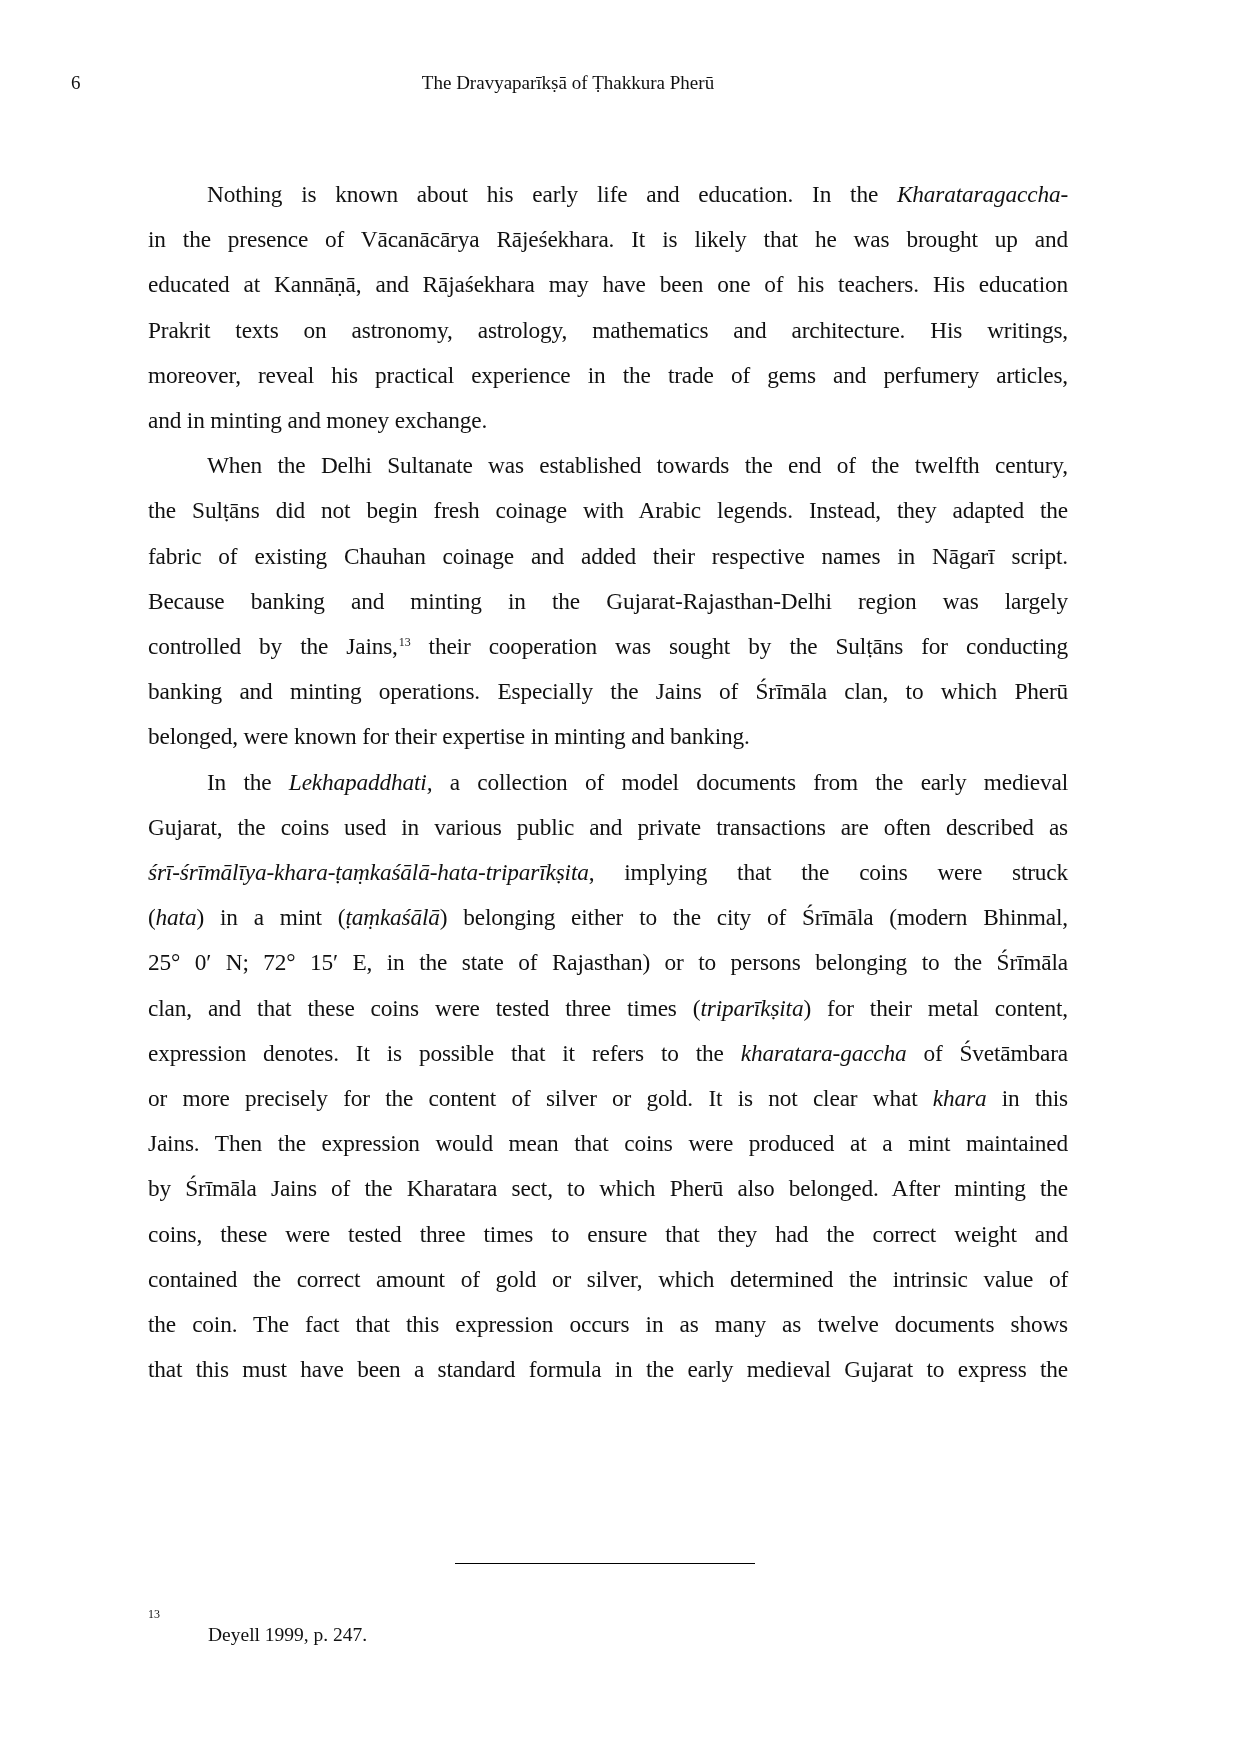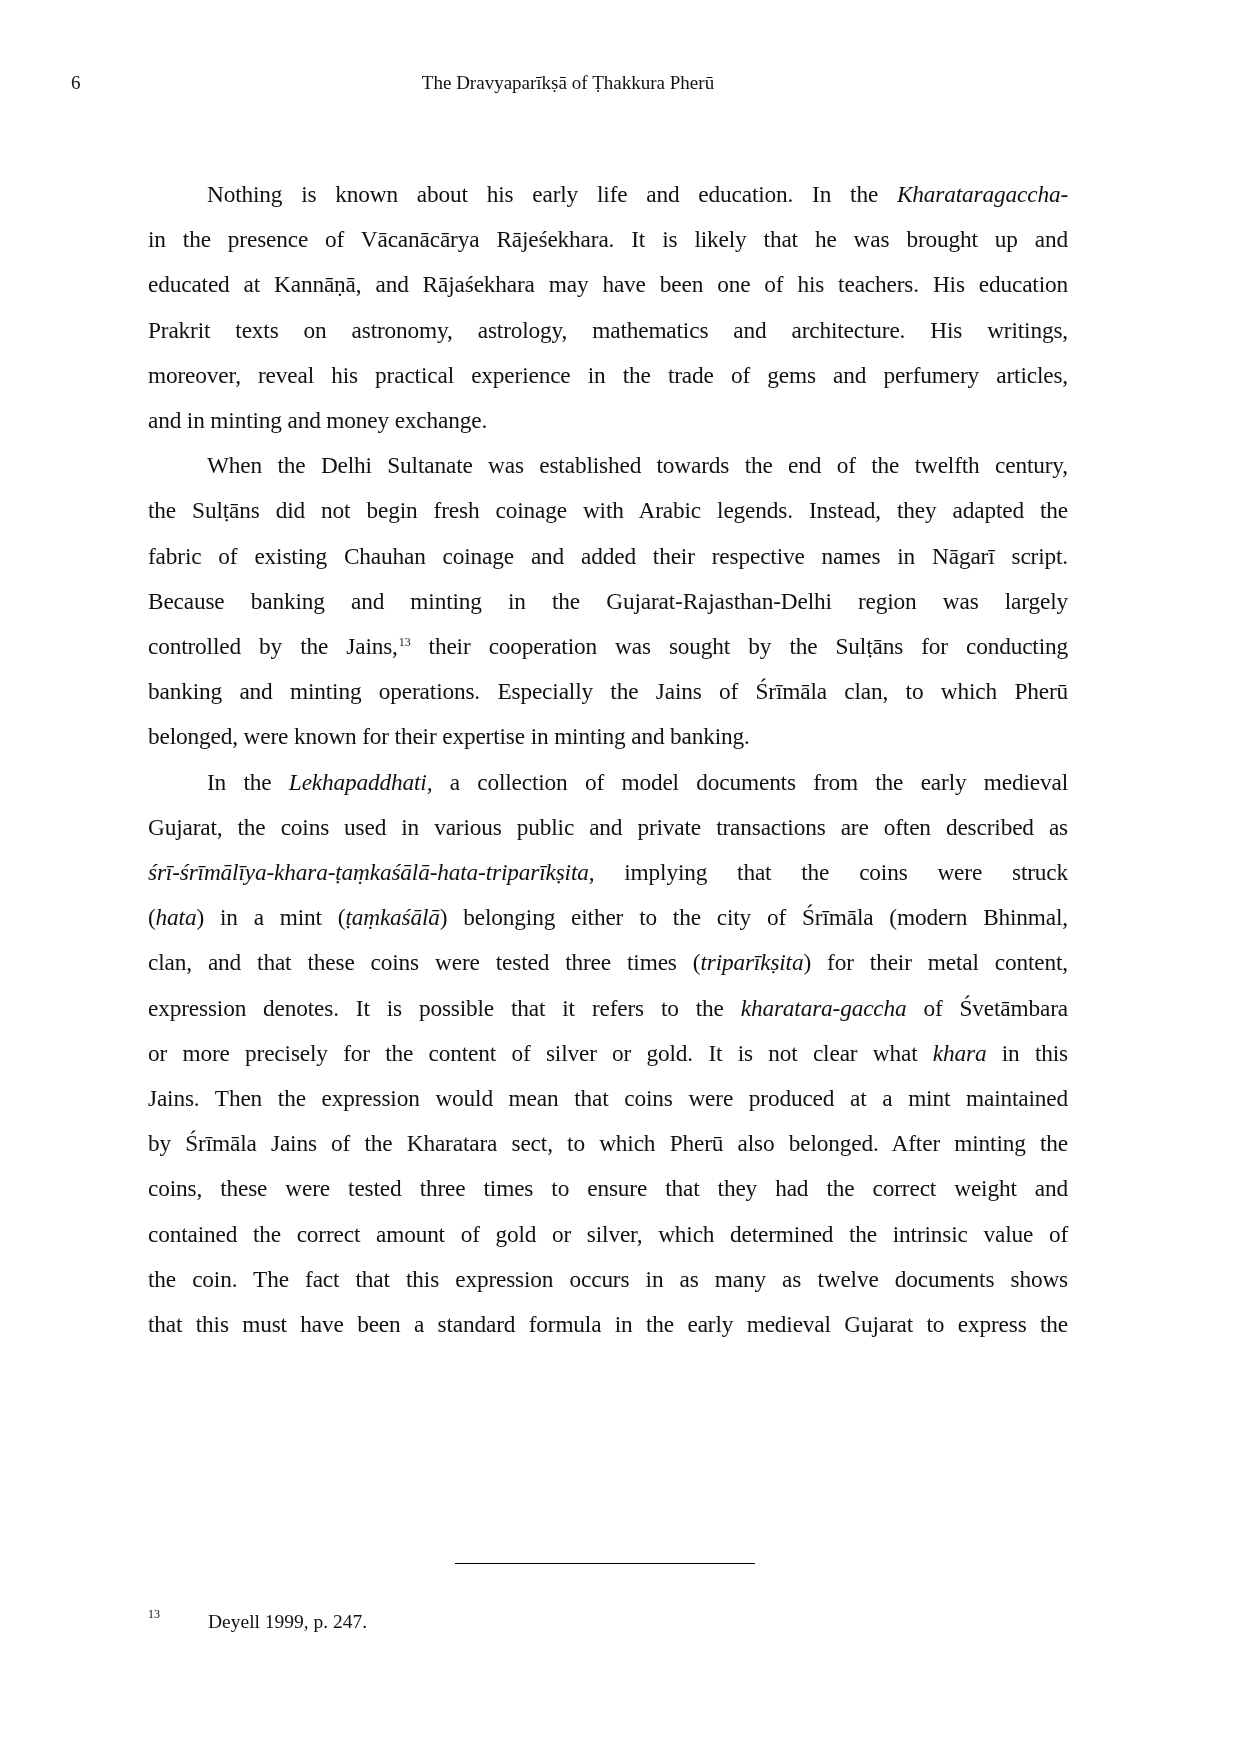--- a/index.html
+++ b/index.html
@@ -25,21 +25,21 @@
   i { }
   sup.fnref { font-size: 12px; vertical-align: top; position: relative; top: -4px; margin-left: 1px; }
   .footnote-rule {
     position: absolute; left: 455px; top: 1563px; width: 300px; height: 0;
     border-top: 1.3px solid #000;
   }
   .footnote {
     position: absolute; left: 148px; top: 1607px; font-size: 19.5px; line-height: 24px;
   }
   .footnote .fn-num { position: absolute; left: 0; top: -5px; font-size: 12px; }
-  .footnote .fn-text { position: absolute; left: 60px; top: 3px; white-space: nowrap; }
+  .footnote .fn-text { position: absolute; left: 60px; top: 16px; white-space: nowrap; }
 </style>
 </head>
 <body>
 
 <div class="running-head">
   <span class="page-number">6</span>
   <span class="running-title">The Dravyaparīkṣā of Ṭhakkura Pherū</span>
 </div>
 
 <div class="body-text" id="body-text">
@@ -58,20 +58,21 @@
       <span class="line"><span>Because banking and minting in the Gujarat-Rajasthan-Delhi region was largely</span></span>
       <span class="line"><span>controlled by the Jains,</span><sup class="fnref">13</sup><span> their cooperation was sought by the Sulṭāns for conducting</span></span>
       <span class="line"><span>banking and minting operations. Especially the Jains of Śrīmāla clan, to which Pherū</span></span>
       <span class="line last"><span>belonged, were known for their expertise in minting and banking.</span></span>
     </div>
     <div>
       <span class="line indent"><span>In the </span><i>Lekhapaddhati,</i><span> a collection of model documents from the early medieval</span></span>
       <span class="line"><span>Gujarat, the coins used in various public and private transactions are often described as</span></span>
       <span class="line"><i>śrī-śrīmālīya-khara-ṭaṃkaśālā-hata-triparīkṣita</i><span>, implying that the coins were struck</span></span>
       <span class="line"><span>(</span><i>hata</i><span>) in a mint (</span><i>ṭaṃkaśālā</i><span>) belonging either to the city of Śrīmāla (modern Bhinmal,</span></span>
+      <span class="line"><span>25° 0′ N; 72° 15′ E, in the state of Rajasthan) or to persons belonging to the Śrīmāla</span></span>
       <span class="line"><span>clan, and that these coins were tested three times (</span><i>triparīkṣita</i><span>) for their metal content,</span></span>
       <span class="line"><span>expression denotes. It is possible that it refers to the </span><i>kharatara-gaccha</i><span> of Śvetāmbara</span></span>
       <span class="line"><span>or more precisely for the content of silver or gold. It is not clear what </span><i>khara</i><span> in this</span></span>
       <span class="line"><span>Jains. Then the expression would mean that coins were produced at a mint maintained</span></span>
       <span class="line"><span>by Śrīmāla Jains of the Kharatara sect, to which Pherū also belonged. After minting the</span></span>
       <span class="line"><span>coins, these were tested three times to ensure that they had the correct weight and</span></span>
       <span class="line"><span>contained the correct amount of gold or silver, which determined the intrinsic value of</span></span>
       <span class="line"><span>the coin. The fact that this expression occurs in as many as twelve documents shows</span></span>
       <span class="line"><span>that this must have been a standard formula in the early medieval Gujarat to express the</span></span>
     </div>

